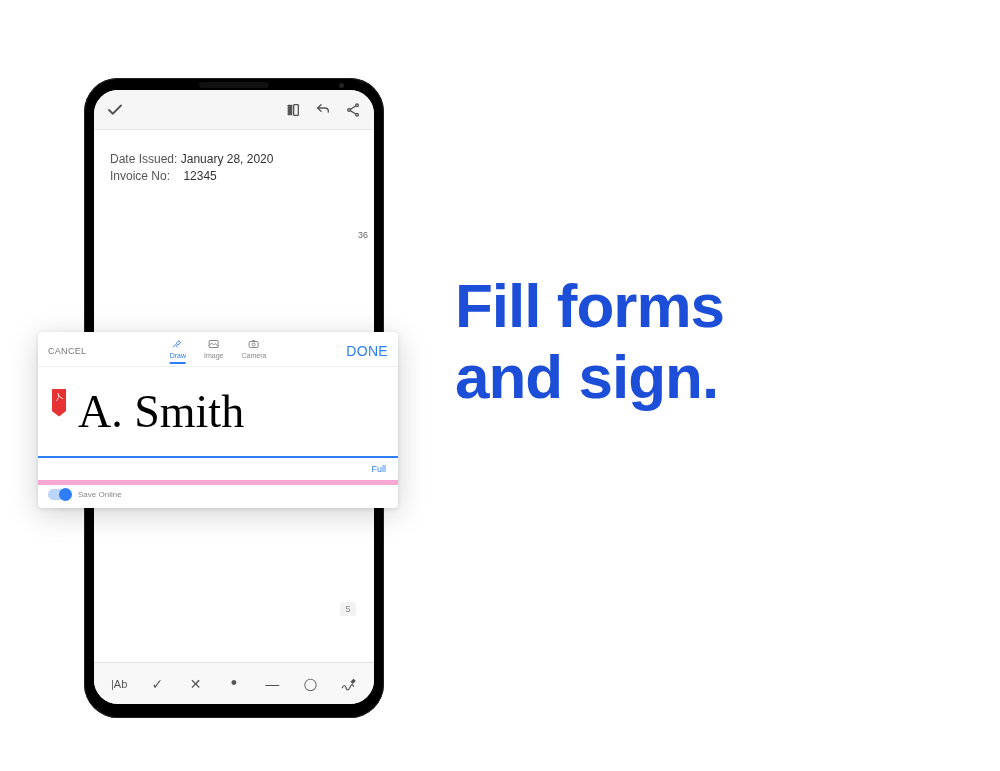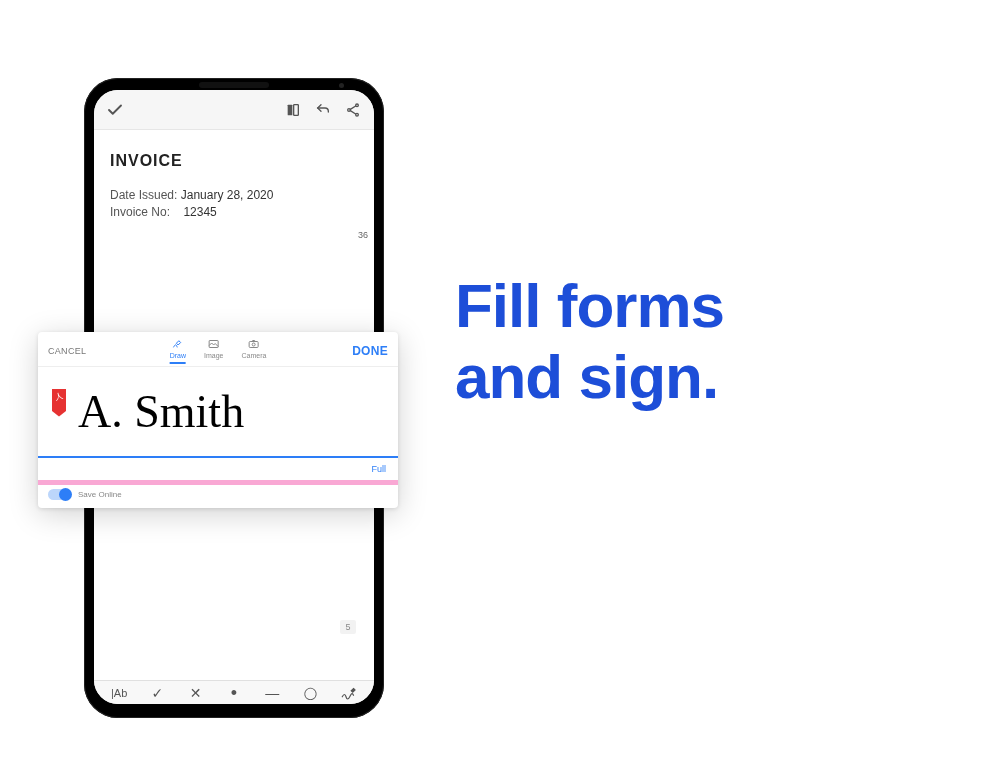--- a/index.html
+++ b/index.html
@@ -151,24 +151,25 @@
     color: #888;
     background: #f2f2f2;
     width: 16px;
     height: 14px;
     display:flex; align-items:center; justify-content:center;
     border-radius:2px;
   }
 
   
   .btoolbar {
-    height: 24px;
+    height: 42px;
     background: #f8f8f8;
     border-top: 1px solid #e0e0e0;
     display: flex;
+    align-items: center;
     justify-content: space-around;
     padding: 0 6px;
   }
   .btoolbar .t {
     width: 24px; height: 24px;
     display:flex; align-items:center; justify-content:center;
     color:#555;
     font-size: 14px;
   }
 
@@ -184,21 +185,21 @@
     z-index: 10;
     font-size: 10px;
   }
   .sig-bar {
     display: flex;
     align-items: center;
     padding: 6px 10px 2px 10px;
     height: 34px;
   }
   .sig-bar .cancel { color: #777; font-size: 9px; letter-spacing: .3px; }
-  .sig-bar .done { color: #2d7ef7; font-size: 12px; font-weight: 700; letter-spacing: .3px; margin-left:auto;}
+  .sig-bar .done { color: #2d7ef7; font-size: 14px; font-weight: 400; letter-spacing: .3px; margin-left:auto;}
   .sig-tabs {
     display: flex;
     gap: 18px;
     position: absolute;
     left: 50%;
     transform: translateX(-50%);
   }
   .sig-tab {
     display: flex;
     flex-direction: column;
@@ -310,21 +311,20 @@
             <circle cx="18" cy="5" r="2"></circle>
             <circle cx="6" cy="12" r="2"></circle>
             <circle cx="18" cy="19" r="2"></circle>
             <line x1="8" y1="11" x2="16" y2="6"></line>
             <line x1="8" y1="13" x2="16" y2="18"></line>
           </svg>
       </div>
     </div>
 
     <div class="doc">
-      <h1>INVOICE</h1>
       <div class="meta-line">
         <span class="label">Date Issued:</span>
         <span>January 28, 2020</span>
       </div>
       <div class="meta-line">
         <span class="label">Invoice No:</span>
         &nbsp;&nbsp;
         <span>12345</span>
       </div>
       <div class="floating-num">36</div>

